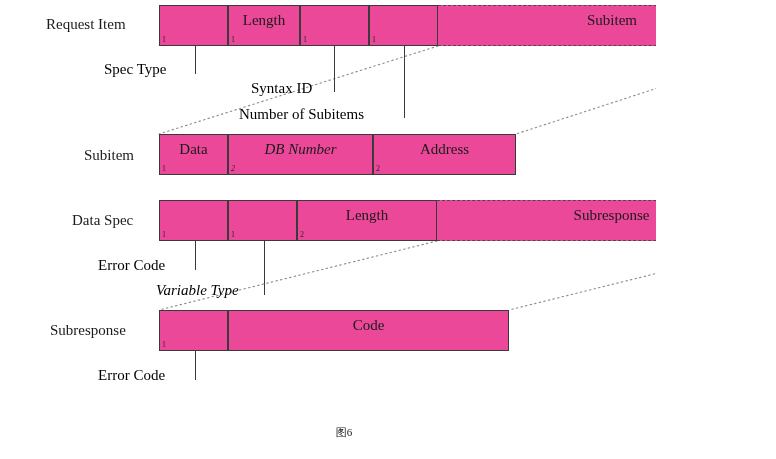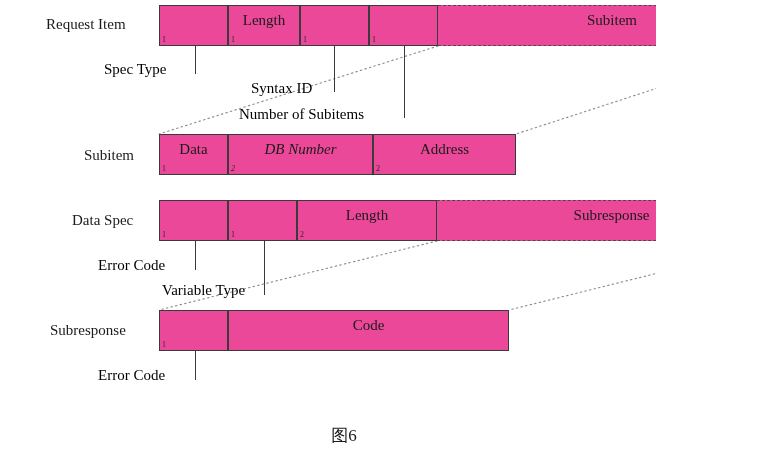--- a/index.html
+++ b/index.html
@@ -72,21 +72,21 @@
     left: 0;
     top: 0;
     width: 776px;
     height: 459px;
     pointer-events: none;
   }
   .caption {
     position: absolute;
     width: 100%;
     text-align: center;
-    font-size: 17px;
+    font-size: 11px;
     line-height: 1;
     color: #1a1a1a;
   }
 </style>
 </head>
 <body>
 
 <div id="canvas">
 
   <svg class="connector-svg" viewBox="0 0 776 459" xmlns="http://www.w3.org/2000/svg">
@@ -161,20 +161,20 @@
   <div id="callouts-layer">
       <div class="leader" style="left: 163px; top: 46px; height: 28px;"></div>
       <div class="callout" style="left: 72px; top: 62px;">Spec Type</div>
       <div class="leader" style="left: 302px; top: 46px; height: 46px;"></div>
       <div class="callout" style="left: 219px; top: 81px;">Syntax ID</div>
       <div class="leader" style="left: 372px; top: 46px; height: 72px;"></div>
       <div class="callout" style="left: 207px; top: 107px; text-align: right;">Number of Subitems</div>
       <div class="leader" style="left: 163px; top: 241px; height: 29px;"></div>
       <div class="callout" style="left: 66px; top: 258px;">Error Code</div>
       <div class="leader" style="left: 232px; top: 241px; height: 54px;"></div>
-      <div class="callout" style="left: 130px; top: 283px;">Variable Type</div>
+      <div class="callout" style="left: 124px; top: 283px; font-style: italic;">Variable Type</div>
       <div class="leader" style="left: 163px; top: 351px; height: 29px;"></div>
       <div class="callout" style="left: 66px; top: 368px;">Error Code</div>
     </div>
 
   <div class="caption" style="top:427px;">图6</div>
 
 </div>
 
 </body></html>

